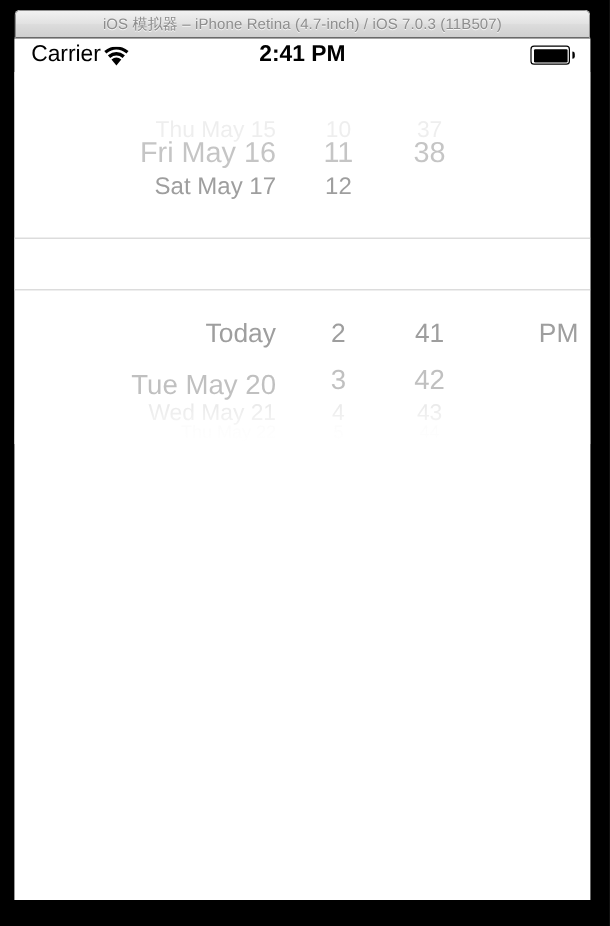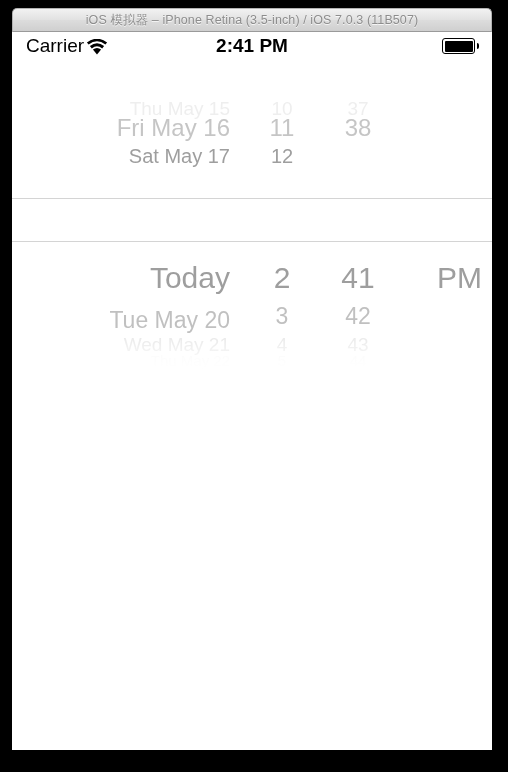--- a/index.html
+++ b/index.html
@@ -199,21 +199,21 @@
     background: linear-gradient(to top, rgba(255,255,255,1) 0%, rgba(255,255,255,0) 100%);
     pointer-events: none;
   }
 </style>
 </head>
 <body>
 
 <div id="simulator-window">
 
   <div id="title-bar">
-    <div id="title-bar-text">iOS 模拟器 – iPhone Retina (3.5-inch) / iOS 7.0.3 (11B507)</div>
+    <div id="title-bar-text">iOS 模拟器 – iPhone Retina (4.7-inch) / iOS 7.0.3 (11B507)</div>
   </div>
 
   <div id="device-screen">
 
     <div id="status-bar">
       <div id="status-left">
         <span id="carrier-label">Carrier</span>
         <span id="wifi-icon">
           <svg width="22" height="17" viewBox="0 0 22 17">
             <path d="M11 15.6 L6.9 10.6 Q11 7.4 15.1 10.6 Z" fill="#000"></path>
@@ -249,21 +249,21 @@
             <span class="col-date" style="line-height: 39px;">Sat May 17</span>
             <span class="col-hour" style="line-height: 39px;">12</span>
             <span class="col-ampm" style="line-height: 39px;"></span>
           </div>
           <div class="picker-row" style="height: 42px; top: 139px; font-size: 30px; color: rgb(28, 28, 28); font-weight: 300;">
             <span class="col-date" style="line-height: 42px;">Sun May 18</span>
             <span class="col-hour" style="line-height: 42px;">1</span>
             <span class="col-minute" style="line-height: 42px;">40</span>
             <span class="col-ampm" style="line-height: 42px;">AM</span>
           </div>
-          <div class="picker-row" style="height: 38px; top: 199px; font-size: 30px; color: rgba(150, 150, 150, 0.92);">
+          <div class="picker-row" style="height: 38px; top: 199px; font-size: 22px; color: rgba(150, 150, 150, 0.92);">
             <span class="col-date" style="line-height: 38px;">Today</span>
             <span class="col-hour" style="line-height: 38px;">2</span>
             <span class="col-minute" style="line-height: 38px;">41</span>
             <span class="col-ampm" style="line-height: 38px;">PM</span>
           </div>
           <div class="picker-row" style="height: 35px; top: 238.5px; font-size: 23px; color: rgba(150, 150, 150, 0.6);">
             <span class="col-date" style="line-height: 35px; margin-top: 9px;">Tue May 20</span>
             <span class="col-hour" style="line-height: 35px;">3</span>
             <span class="col-minute" style="line-height: 35px;">42</span>
             <span class="col-ampm" style="line-height: 35px;"></span>

